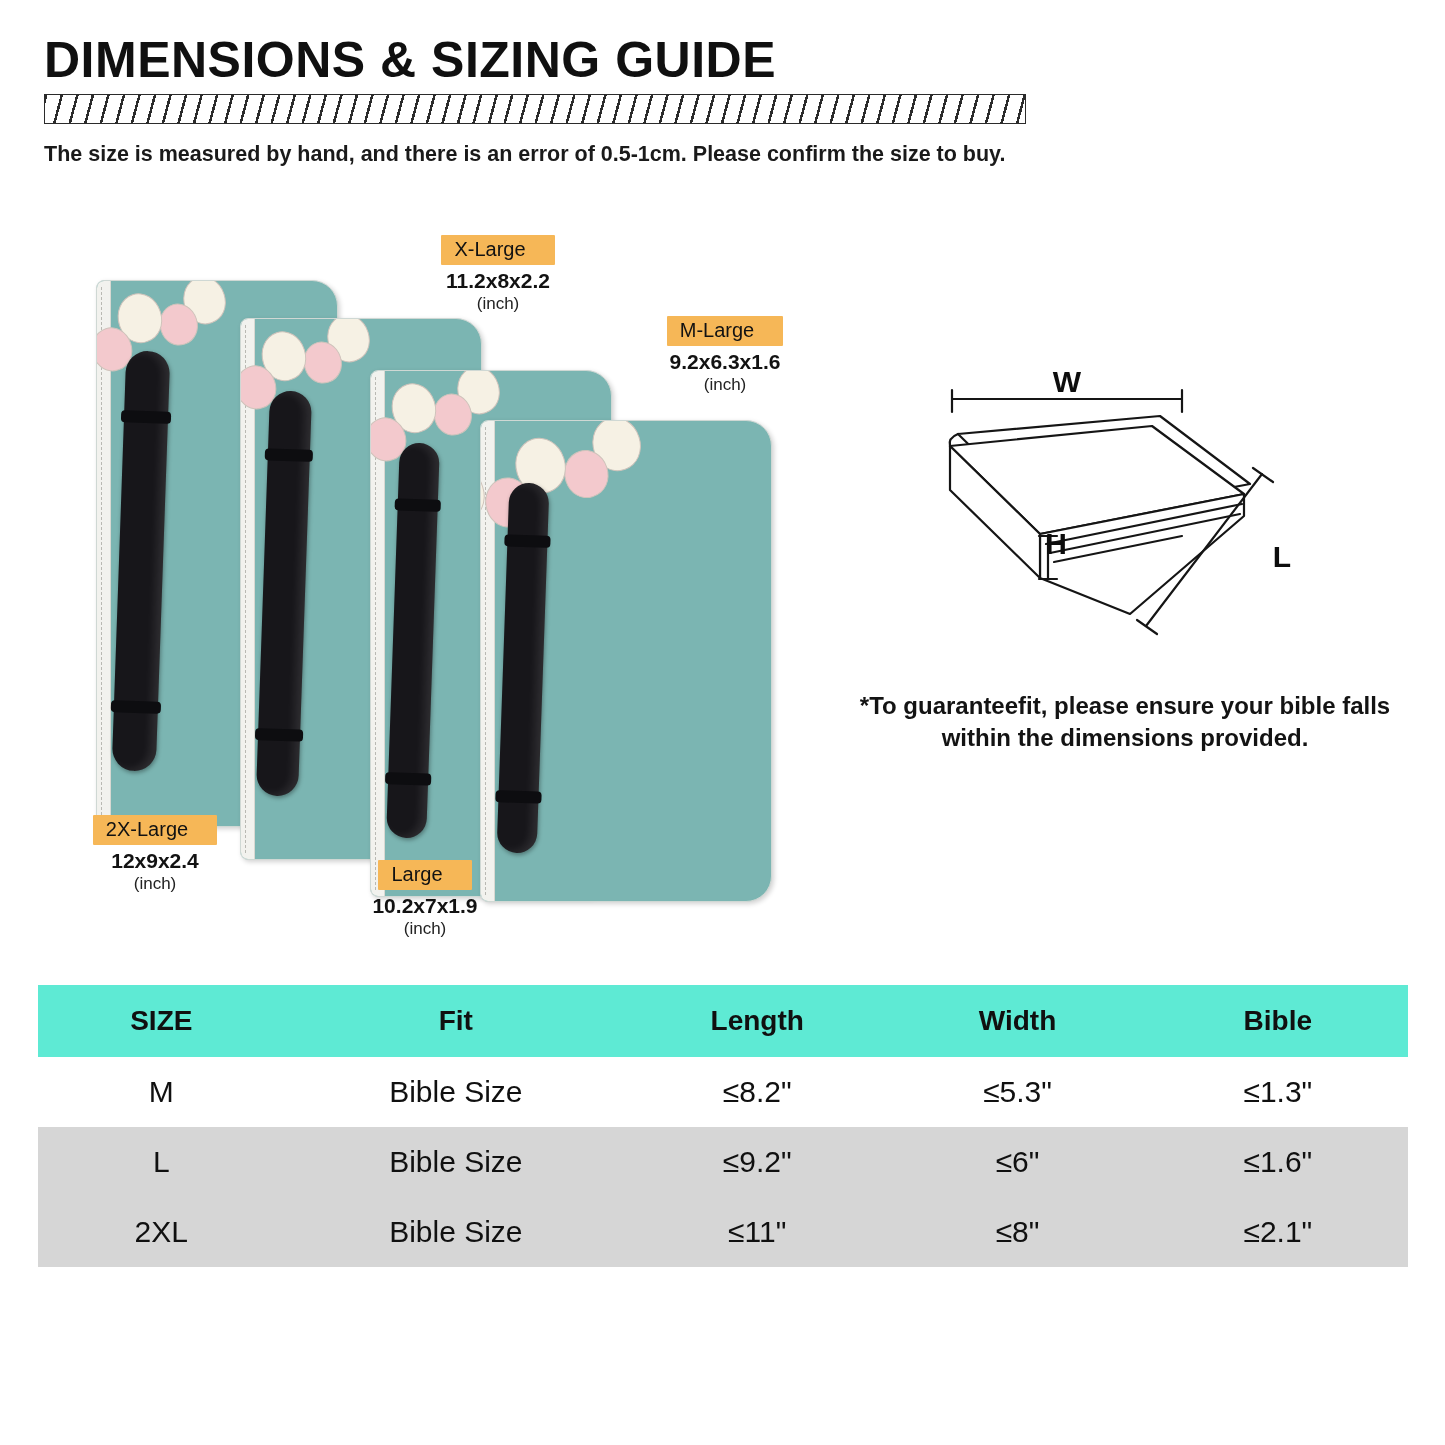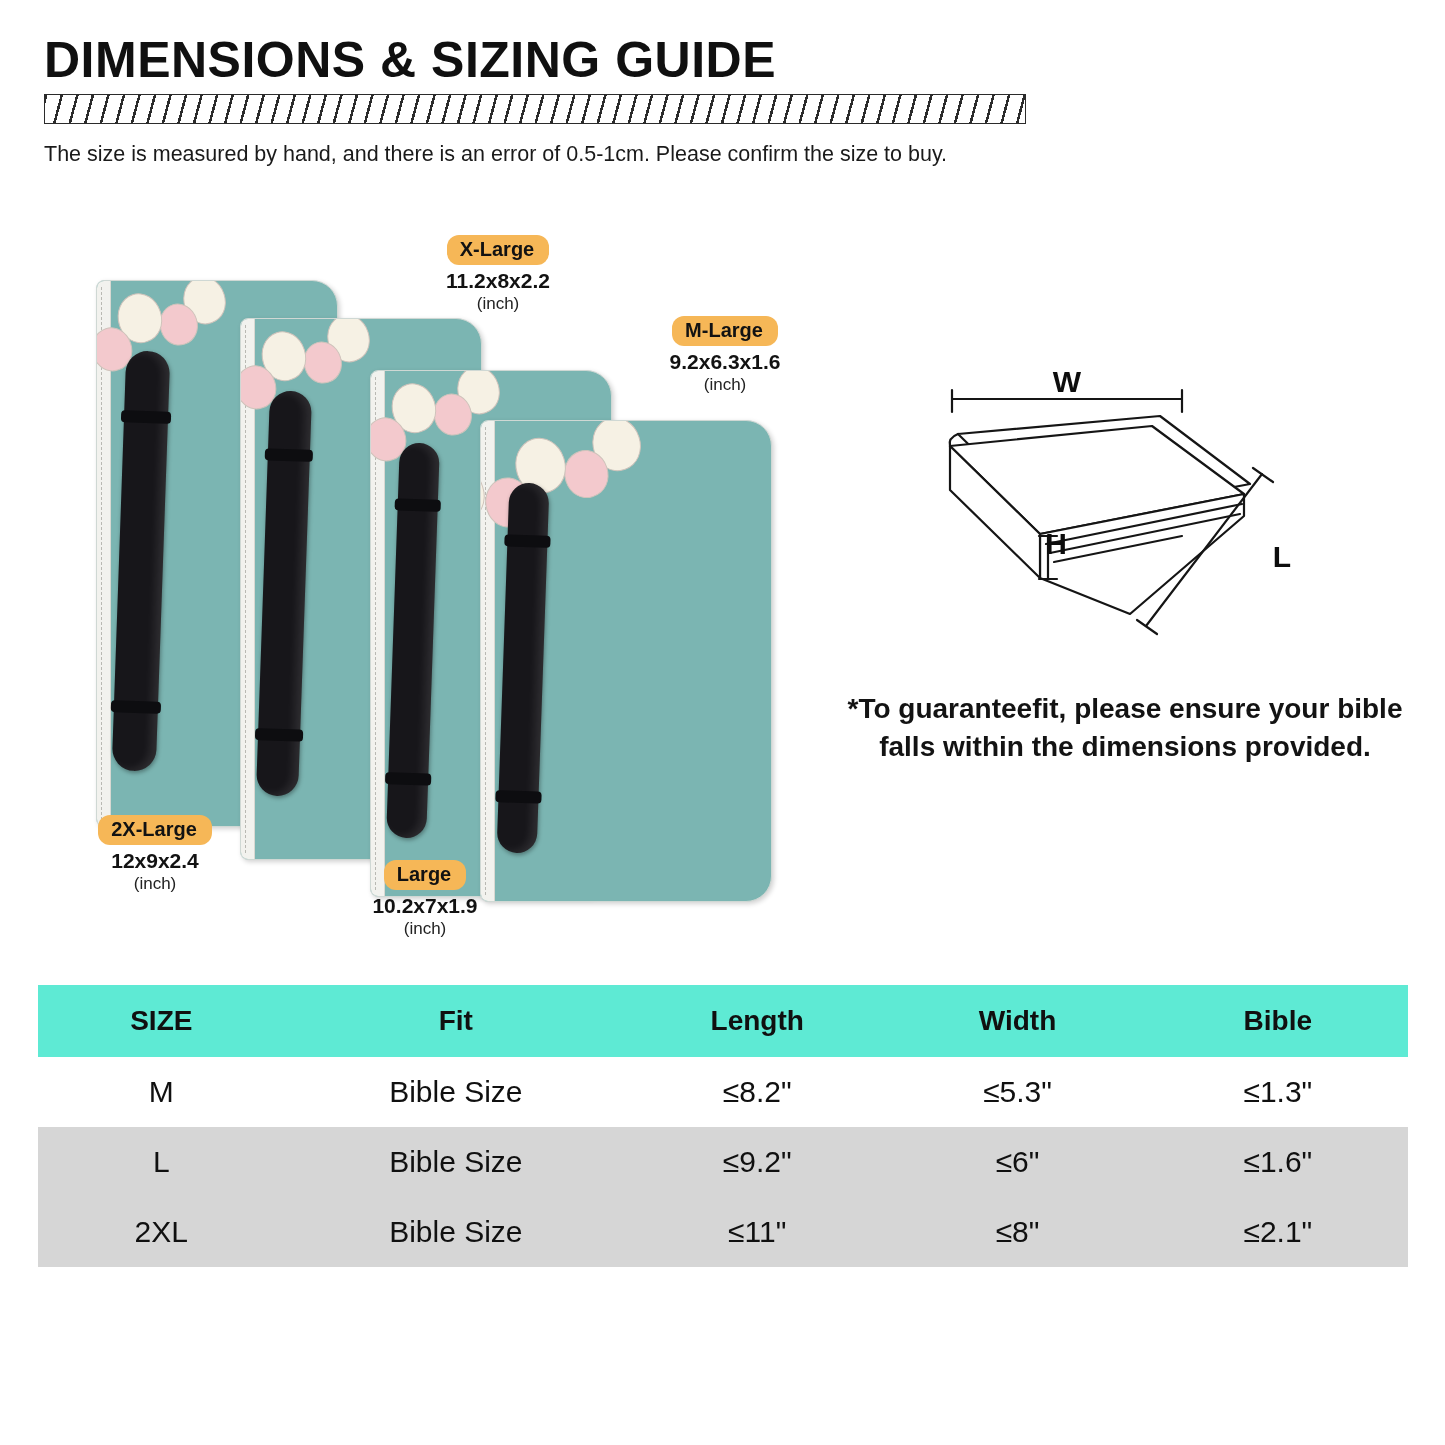--- a/index.html
+++ b/index.html
@@ -41,21 +41,21 @@
       #2b2b2b 0px,
       #2b2b2b 2.5px,
       #ffffff 2.5px,
       #ffffff 15px
     );
   }
   .subtitle {
     margin-top: 18px;
     font-size: 21.5px;
     color: #1a1a1a;
-    font-weight: 400;
+    font-weight: 700;
   }
 
   
   .products {
     position: absolute;
     left: 40px;
     top: 230px;
     width: 800px;
     height: 730px;
   }
@@ -110,24 +110,24 @@
     height: 12px;
     background: #0d0d10;
     border-radius: 4px;
   }
 
   
   .callout { position: absolute; text-align: center; }
   .pill {
     display: inline-block;
     background: #f6b757;
-    border-radius: 12px;
-    padding: 3px 15px 4px 13px;
+    border-radius: 1px;
+    padding: 3px 29px 4px 13px;
     font-size: 20px;
-    font-weight: bold;
+    font-weight: normal;
     color: #121212;
     white-space: nowrap;
   }
   .dims {
     font-size: 21px;
     font-weight: bold;
     color: #121212;
     margin-top: 4px;
     white-space: nowrap;
   }
@@ -151,21 +151,21 @@
     color: #0d0d0d;
     letter-spacing: 0.2px;
   }
   .book-diagram {
     margin-top: 34px;
     position: relative;
     height: 320px;
   }
   .note {
     margin-top: 6px;
-    font-size: 28px;
+    font-size: 24px;
     font-weight: 600;
     line-height: 1.35;
     color: #131313;
     padding: 0 6px;
   }
 
   
   .size-table {
     position: absolute;
     left: 38px;

